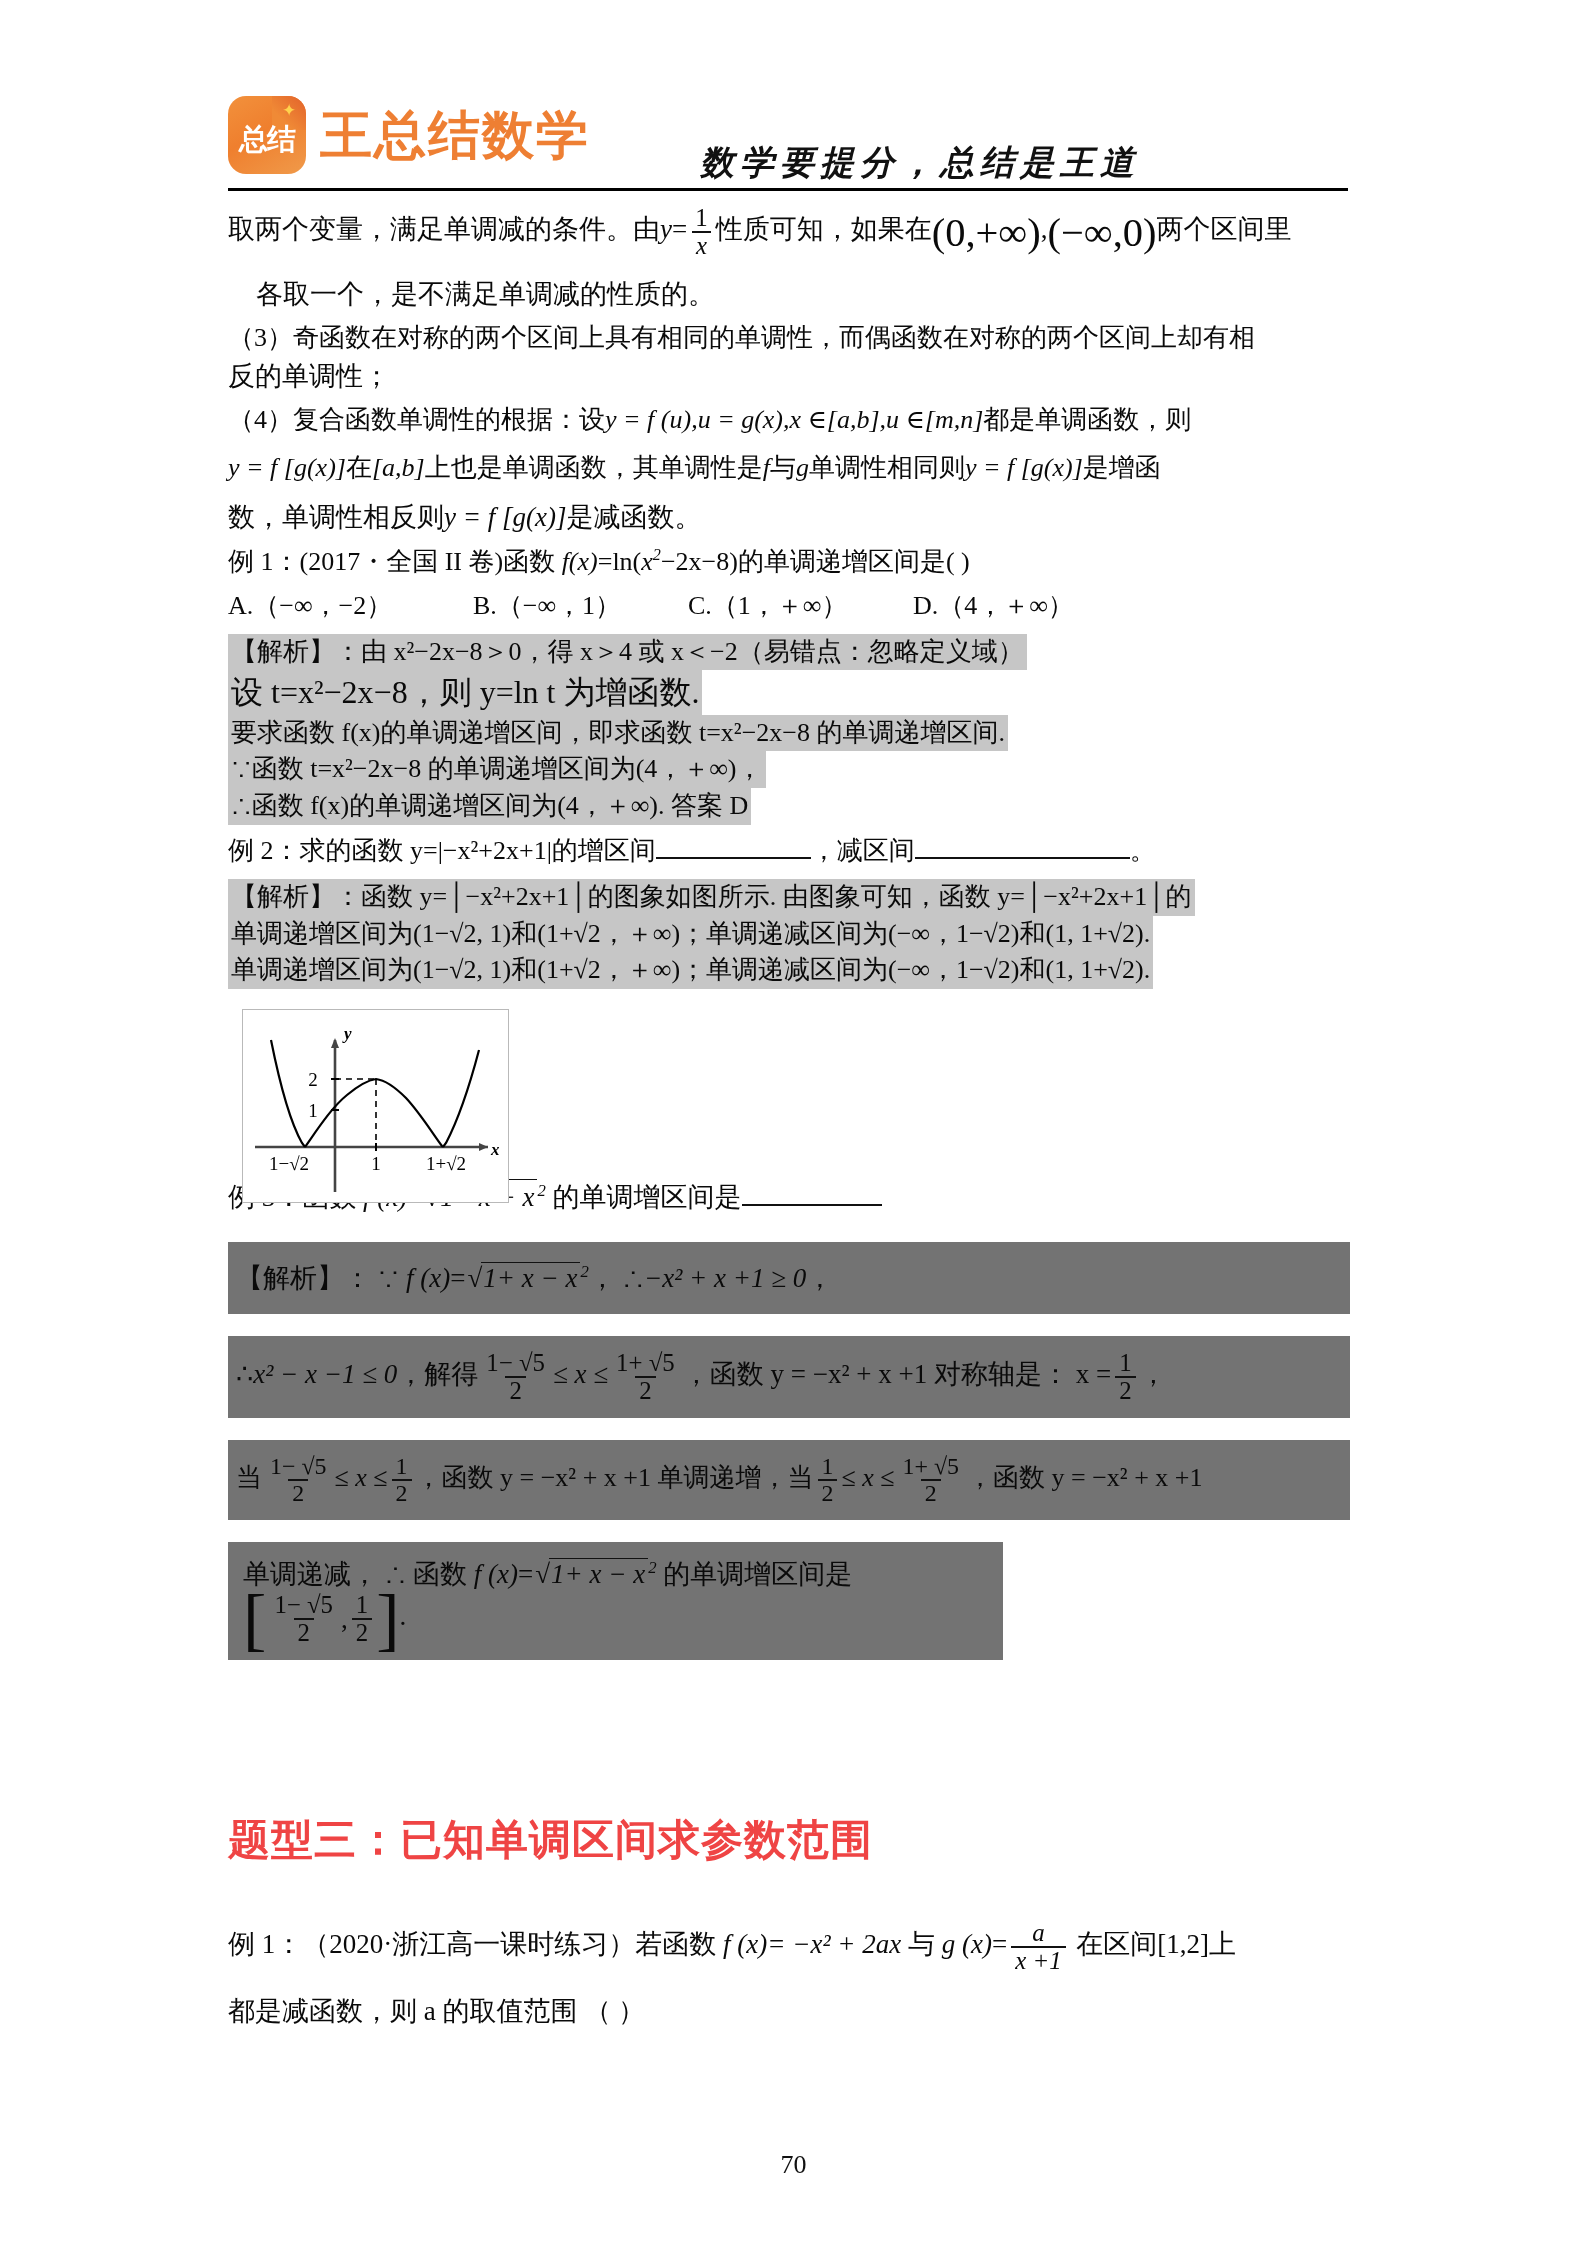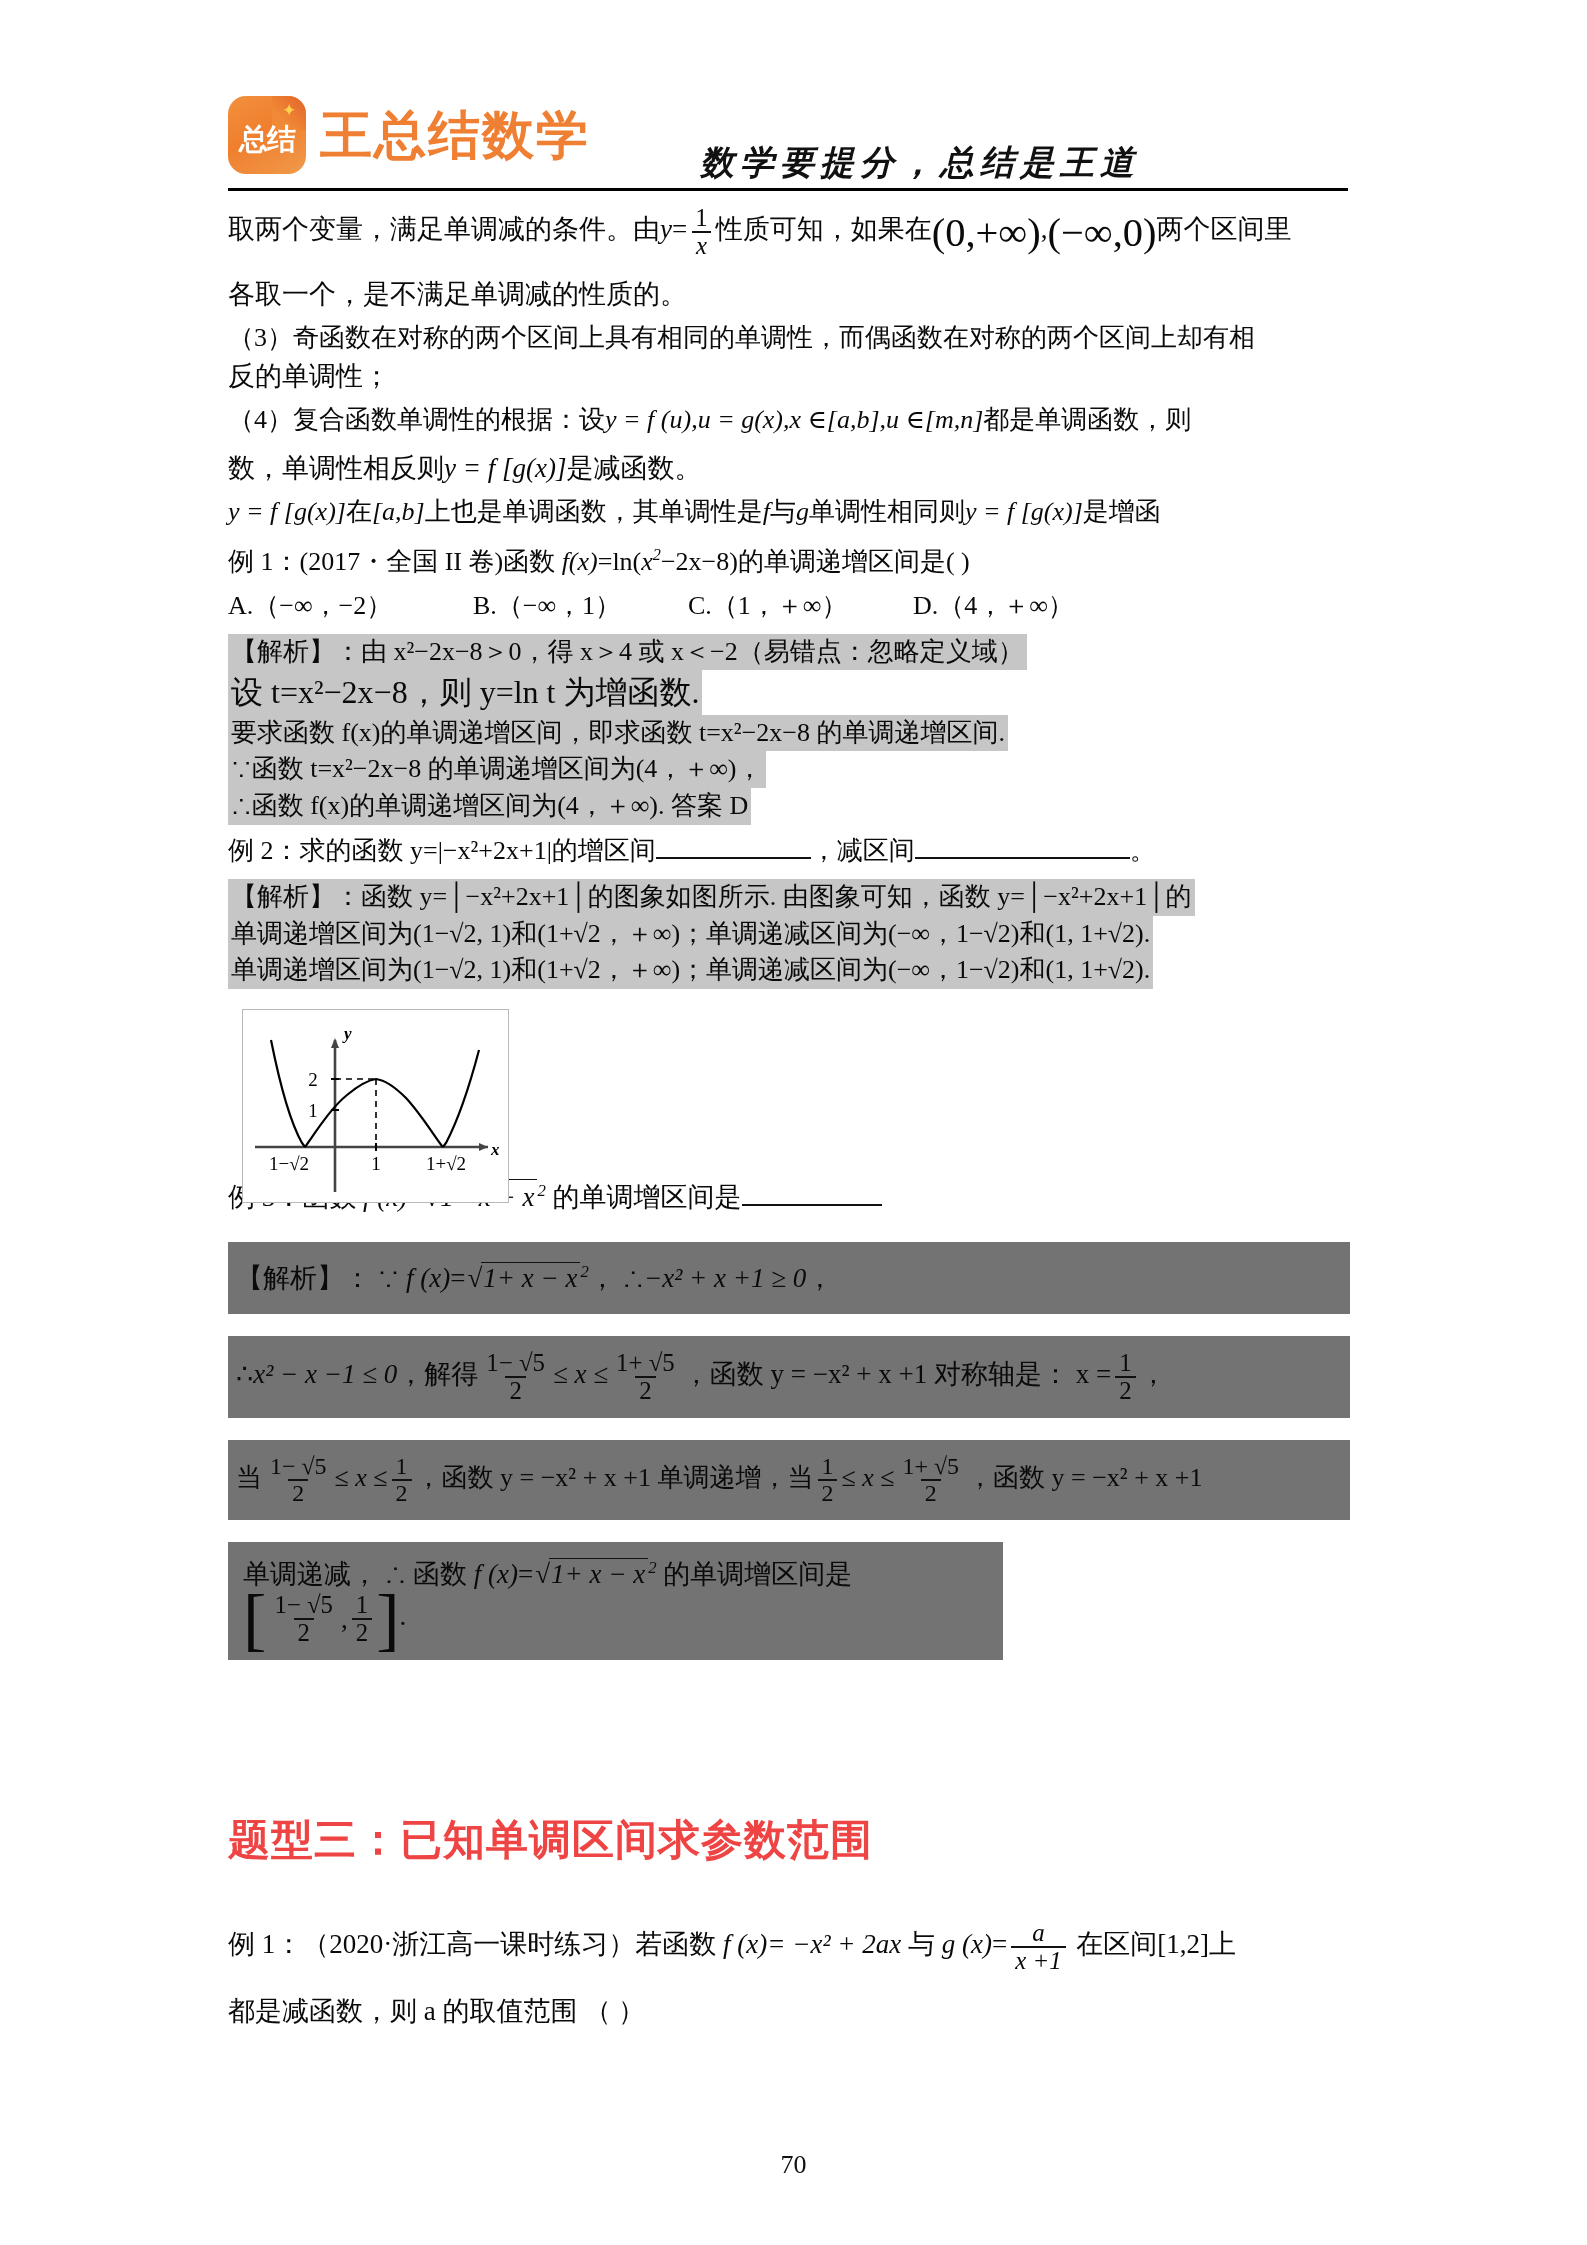--- a/index.html
+++ b/index.html
@@ -121,35 +121,35 @@
 
   <div class="content">
 
     <p class="line" style="margin-bottom:18px;">
       <span>取两个变量，满足单调减的条件。由</span><span class="mathvar">y</span><span>=</span><span class="frac">
           <span class="num">1</span>
           <span class="den mathvar">x</span>
         </span><span>性质可知，如果在</span><span class="big">(0,+∞)</span><span>,</span><span class="big">(−∞,0)</span><span>两个区间里</span>
     </p>
 
-    <p class="line" style="margin-bottom:8px;">各取一个，是不满足单调减的性质的。</p>
+    <p class="line" style="margin-bottom:8px;margin-left:28px;">各取一个，是不满足单调减的性质的。</p>
 
     <p class="line" style="font-size:26px;">（3）奇函数在对称的两个区间上具有相同的单调性，而偶函数在对称的两个区间上却有相</p>
     <p class="line" style="margin-bottom:8px;">反的单调性；</p>
 
     <p class="line" style="font-size:26px;margin-bottom:14px;">
       <span>（4）复合函数单调性的根据：设</span><span class="mathvar">y = f (u),u = g(x),x ∈[a,b],u ∈[m,n]</span><span>都是单调函数，则</span>
     </p>
 
+    <p class="line" style="font-size:26px;margin-bottom:14px;">
+      <span class="mathvar">y = f [g(x)]</span><span>在</span><span class="mathvar">[a,b]</span><span>上也是单调函数，其单调性是</span><span class="mathvar">f</span><span>与</span><span class="mathvar">g</span><span>单调性相同则</span><span class="mathvar">y = f [g(x)]</span><span>是增函</span>
+    </p>
+
     <p class="line" style="margin-bottom:8px;">
       <span>数，单调性相反则</span><span class="mathvar">y = f [g(x)]</span><span>是减函数。</span>
-    </p>
-
-    <p class="line" style="font-size:26px;margin-bottom:14px;">
-      <span class="mathvar">y = f [g(x)]</span><span>在</span><span class="mathvar">[a,b]</span><span>上也是单调函数，其单调性是</span><span class="mathvar">f</span><span>与</span><span class="mathvar">g</span><span>单调性相同则</span><span class="mathvar">y = f [g(x)]</span><span>是增函</span>
     </p>
 
     <p class="line" style="font-size:26px;margin-bottom:10px;">
       <span>例 1：(2017・全国 II 卷)函数 </span><span class="mathvar">f(x)</span><span>=ln(</span><span class="mathvar">x</span><sup class="e">2</sup><span>−2x−8)的单调递增区间是(       )</span>
     </p>
 
     <p class="line" style="font-size:26px;margin-bottom:10px;">
       <span style="display:inline-block;width:245px">A.（−∞，−2）</span><span style="display:inline-block;width:215px">B.（−∞，1）</span><span style="display:inline-block;width:225px">C.（1，＋∞）</span><span>D.（4，＋∞）</span>
     </p>
 

